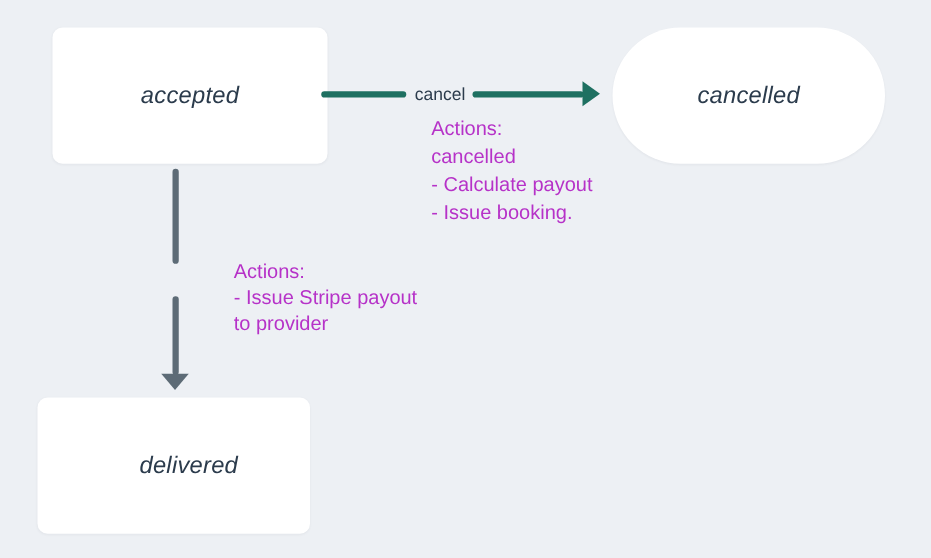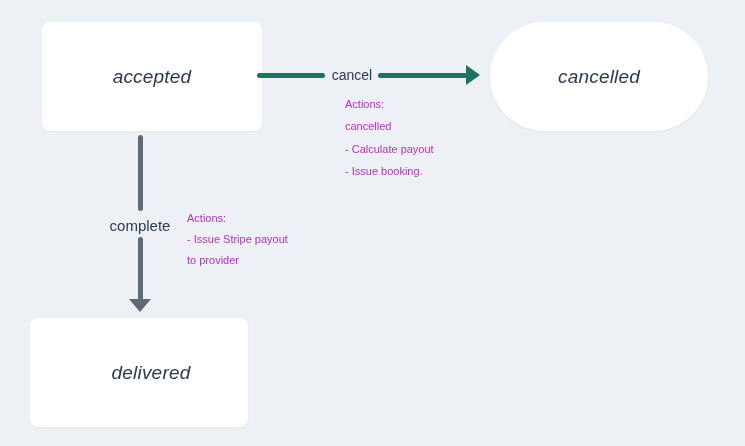--- a/index.html
+++ b/index.html
@@ -61,21 +61,21 @@
     border-top:13px solid var(--complete-edge);
   }
   .complete-label{
     position:absolute;left:90px;top:217px;width:100px;
     text-align:center;font-size:15px;color:var(--edge-label-text);
   }
 
   
   .actions{
     position:absolute;
-    font-size:11px;
+    font-size:16px;
     color:var(--actions-text);
   }
   .actions-cancel{left:345px;top:93px;line-height:22.4px;}
   .actions-complete{left:187px;top:208px;line-height:20.8px;}
 </style>
 </head>
 <body>
 
 <div class="canvas">
 
@@ -97,21 +97,20 @@
   <div class="cancel-head"></div>
 
   <div class="actions actions-cancel">
     <div>Actions:</div>
     <div>cancelled</div>
     <div>- Calculate payout</div>
     <div>- Issue booking.</div>
   </div>
 
   <div class="complete-seg1"></div>
-  <span class="complete-label">complete</span>
   <div class="complete-seg2"></div>
   <div class="complete-head"></div>
 
   <div class="actions actions-complete">
     <div>Actions:</div>
     <div>- Issue Stripe payout</div>
     <div>to provider</div>
   </div>
 
 </div>

